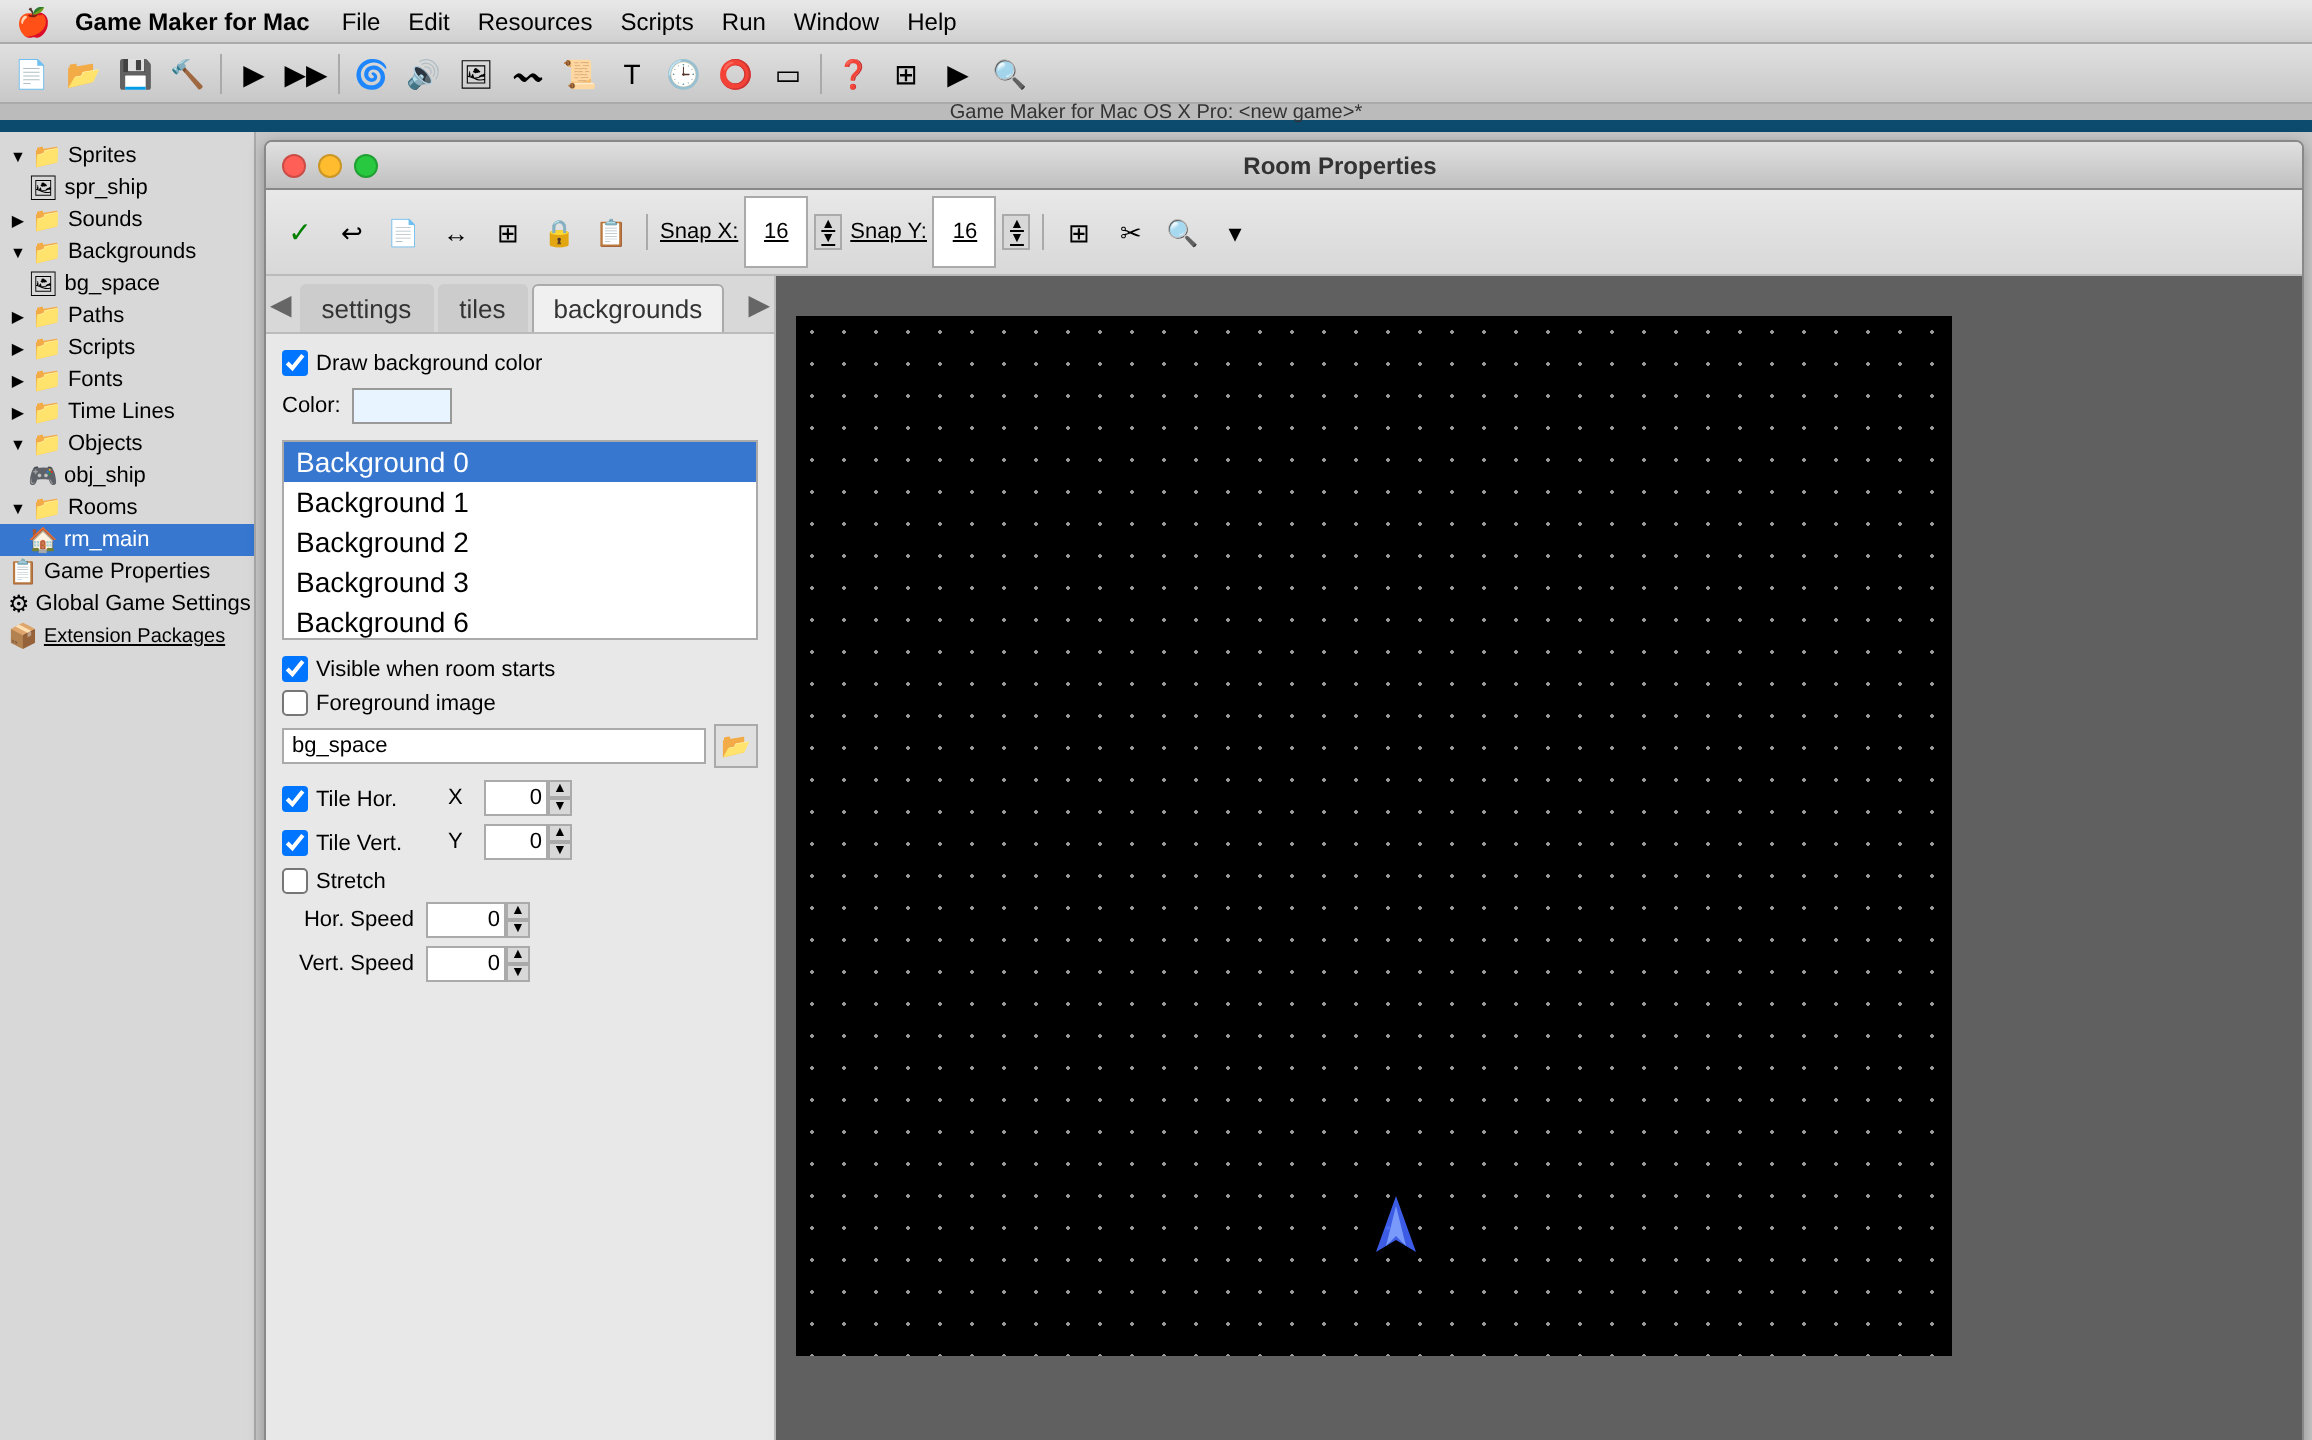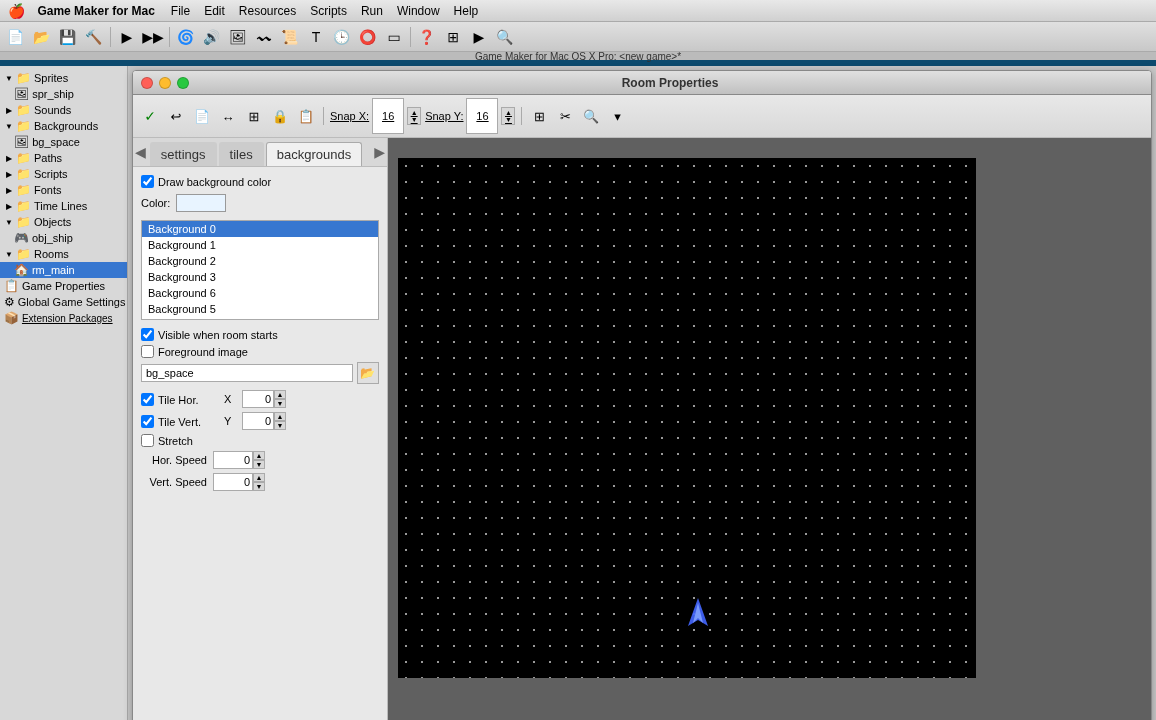--- a/index.html
+++ b/index.html
@@ -232,21 +232,21 @@
 
     .bg-list {
       border: 1px solid #aaa;
       background: white;
       height: 100px;
       overflow-y: auto;
       margin-bottom: 8px;
     }
     .bg-list-item {
       padding: 2px 6px;
-      font-size: 11px;
+      font-size: 14px;
       cursor: default;
     }
     .bg-list-item.selected { background: #3777d0; color: white; }
 
     .option-row {
       display: flex;
       align-items: center;
       gap: 4px;
       margin-bottom: 4px;
       font-size: 11px;

